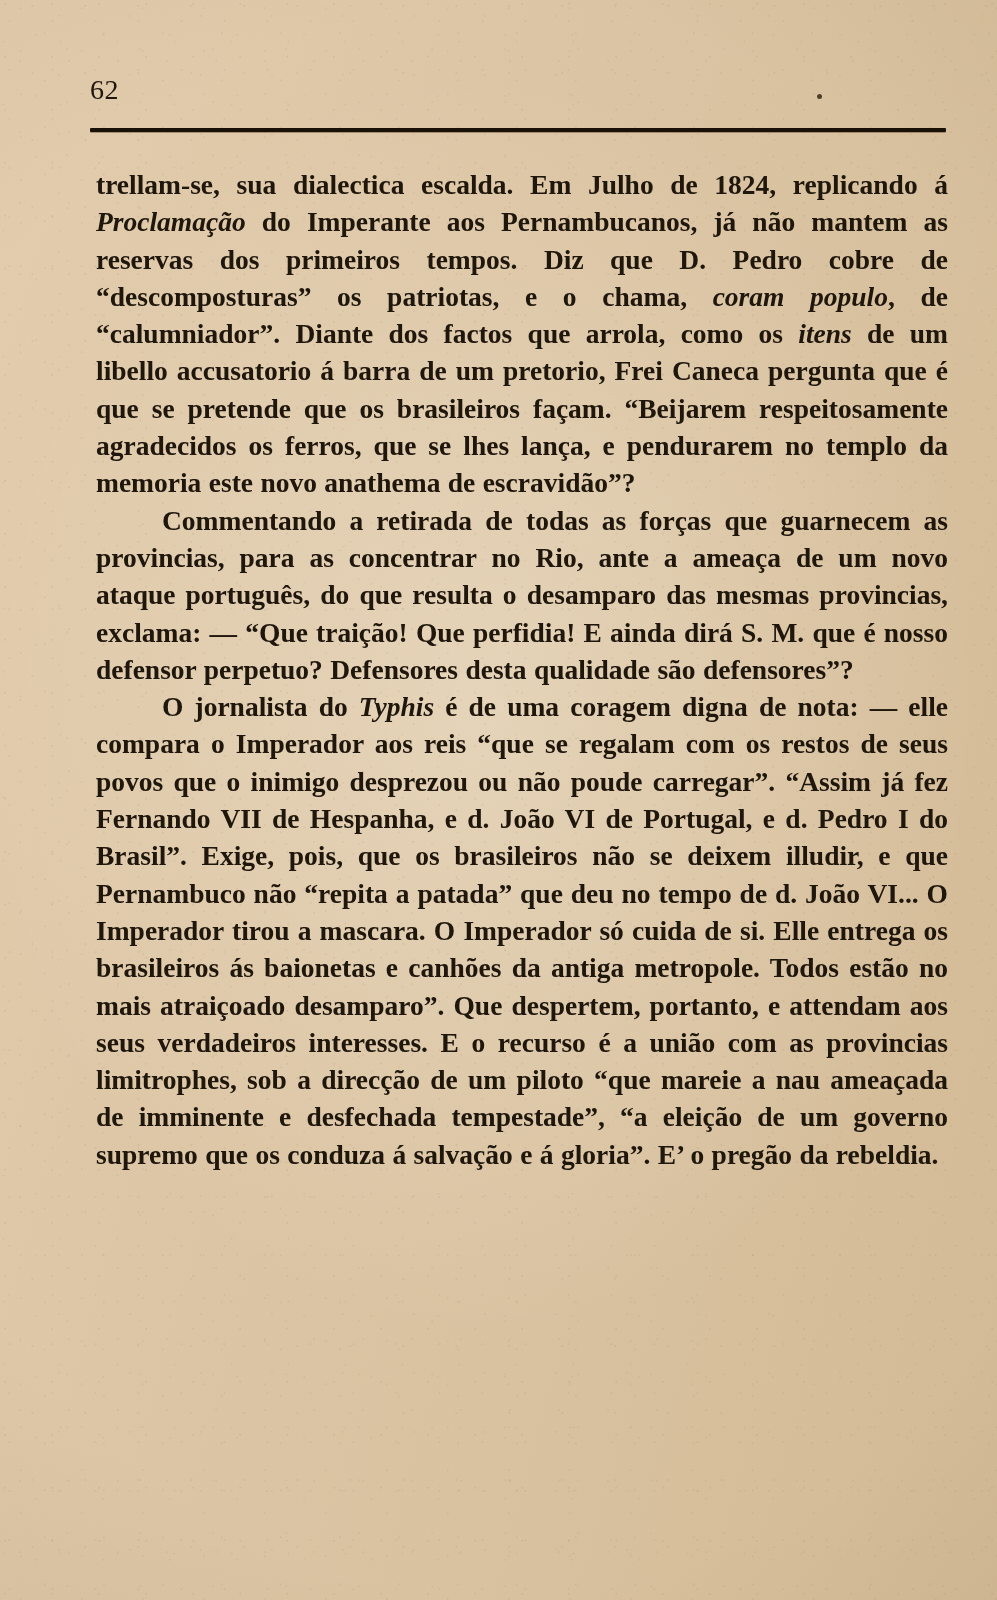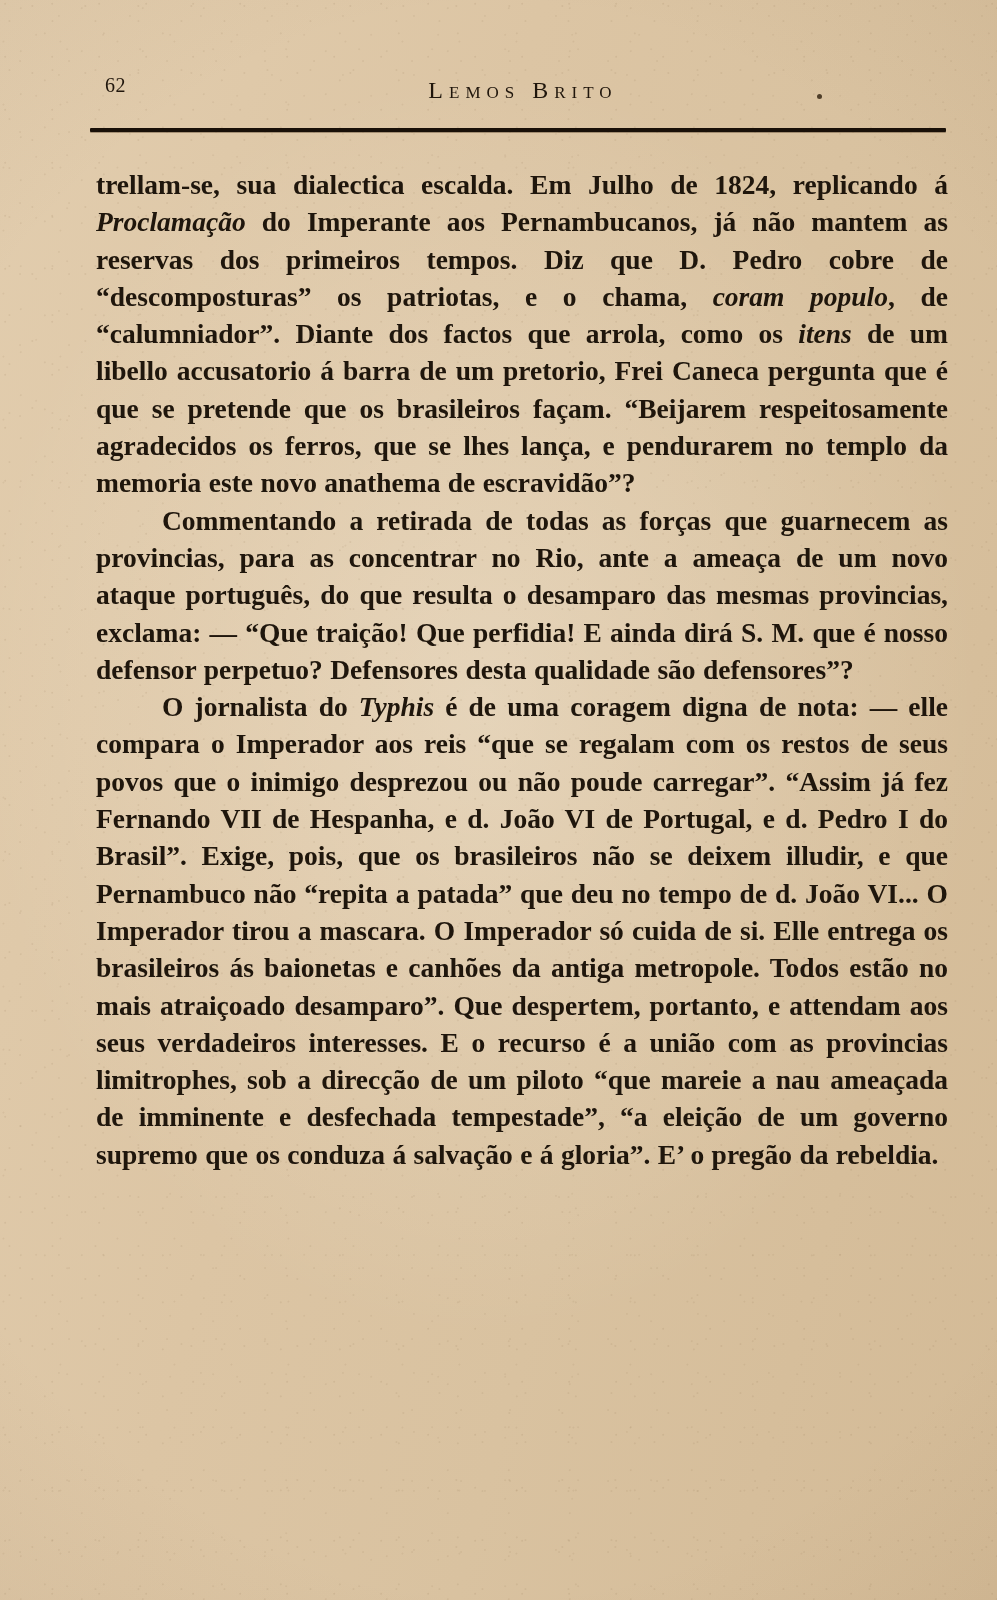--- a/index.html
+++ b/index.html
@@ -49,23 +49,23 @@
   
   .runhead {
     position: absolute;
     left: 90px;
     top: 74px;
     width: 856px;
     height: 40px;
   }
   .folio {
     position: absolute;
-    left: 15px;
+    left: 0;
     top: 0;
-    font-size: 20px;
+    font-size: 28px;
     color: #241a10;
     letter-spacing: 0.5px;
   }
   .booktitle {
     position: absolute;
     left: 0;
     right: 0;
     top: 3px;
     text-align: center;
     font-size: 24px;
@@ -124,21 +124,20 @@
 </head>
 <body>
 
 <div class="page">
   <div class="grain"></div>
 
   <div class="inkwrap">
 
     <div class="runhead">
       <span class="folio">62</span>
-      <span class="booktitle">Lemos Brito</span>
       <span class="speck"></span>
     </div>
 
     <div class="rule"></div>
 
     <div class="body">
         <p><span>trellam-se, sua dialectica escalda. Em Julho de 1824, replicando á </span><i>Proclamação</i><span> do Imperante aos Pernambucanos, já não mantem as reservas dos primeiros tempos. Diz que D. Pedro cobre de “descomposturas” os patriotas, e o chama, </span><i>coram populo</i><span>, de “calumniador”. Diante dos factos que arrola, como os </span><i>itens</i><span> de um libello accusatorio á barra de um pretorio, Frei Caneca pergunta que é que se pretende que os brasileiros façam. “Beijarem respeitosamente agradecidos os ferros, que se lhes lança, e pendurarem no templo da memoria este novo anathema de escravidão”?</span></p>
         <p class="indent"><span>Commentando a retirada de todas as forças que guarnecem as provincias, para as concentrar no Rio, ante a ameaça de um novo ataque português, do que resulta o desamparo das mesmas provincias, exclama: — “Que traição! Que perfidia! E ainda dirá S. M. que é nosso defensor perpetuo? Defensores desta qualidade são defensores”?</span></p>
         <p class="indent"><span>O jornalista do </span><i>Typhis</i><span> é de uma coragem digna de nota: — elle compara o Imperador aos reis “que se regalam com os restos de seus povos que o inimigo desprezou ou não poude carregar”. “Assim já fez Fernando VII de Hespanha, e d. João VI de Portugal, e d. Pedro I do Brasil”. Exige, pois, que os brasileiros não se deixem illudir, e que Pernambuco não “repita a patada” que deu no tempo de d. João VI... O Imperador tirou a mascara. O Imperador só cuida de si. Elle entrega os brasileiros ás baionetas e canhões da antiga metropole. Todos estão no mais atraiçoado desamparo”. Que despertem, portanto, e attendam aos seus verdadeiros interesses. E o recurso é a união com as provincias limitrophes, sob a direcção de um piloto “que mareie a nau ameaçada de imminente e desfechada tempestade”, “a eleição de um governo supremo que os conduza á salvação e á gloria”. E’ o pregão da rebeldia.</span></p>
       </div>

